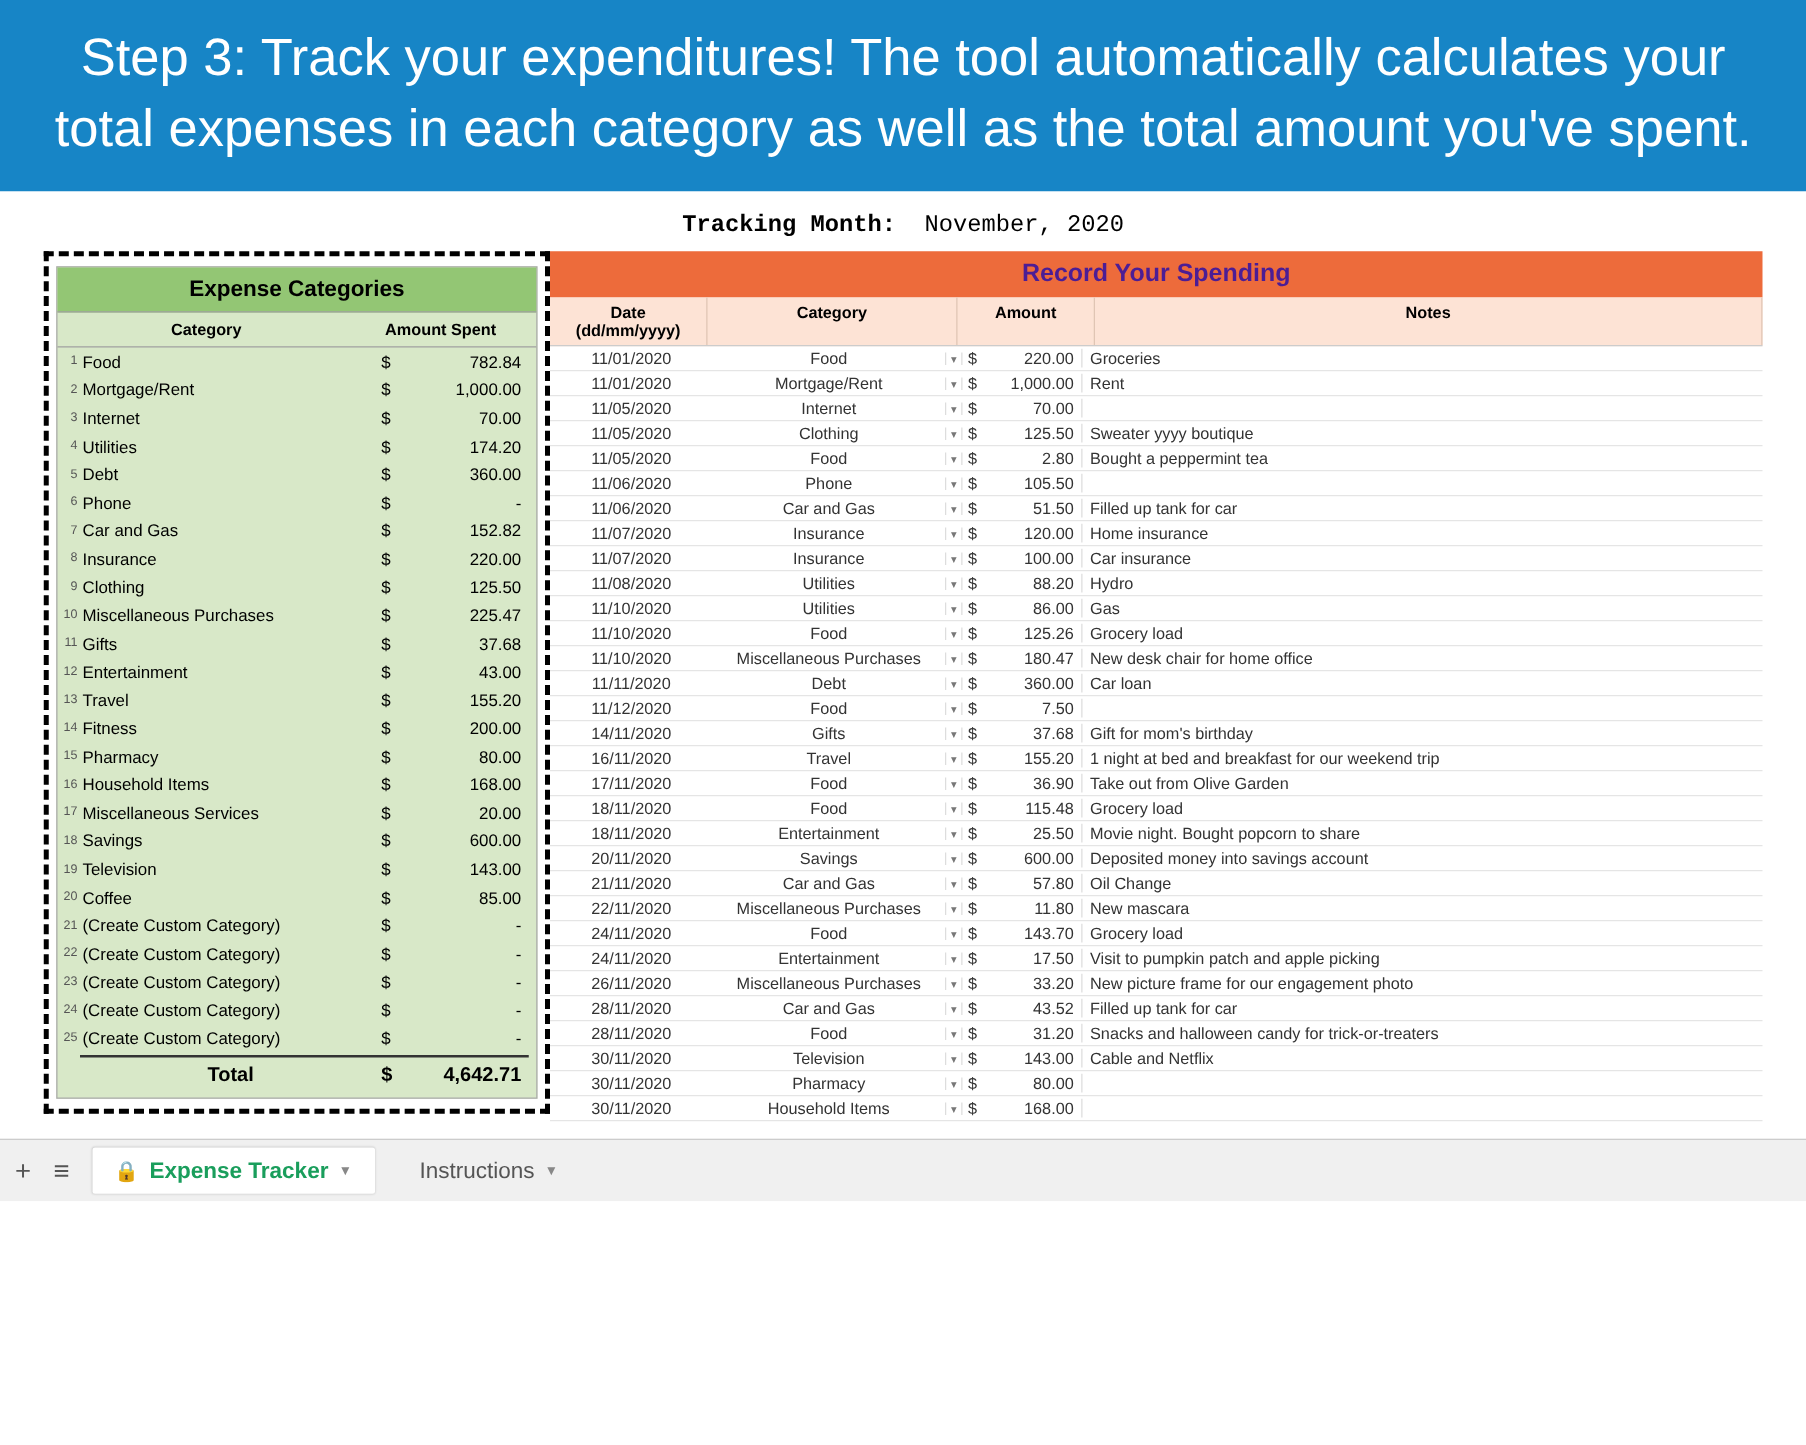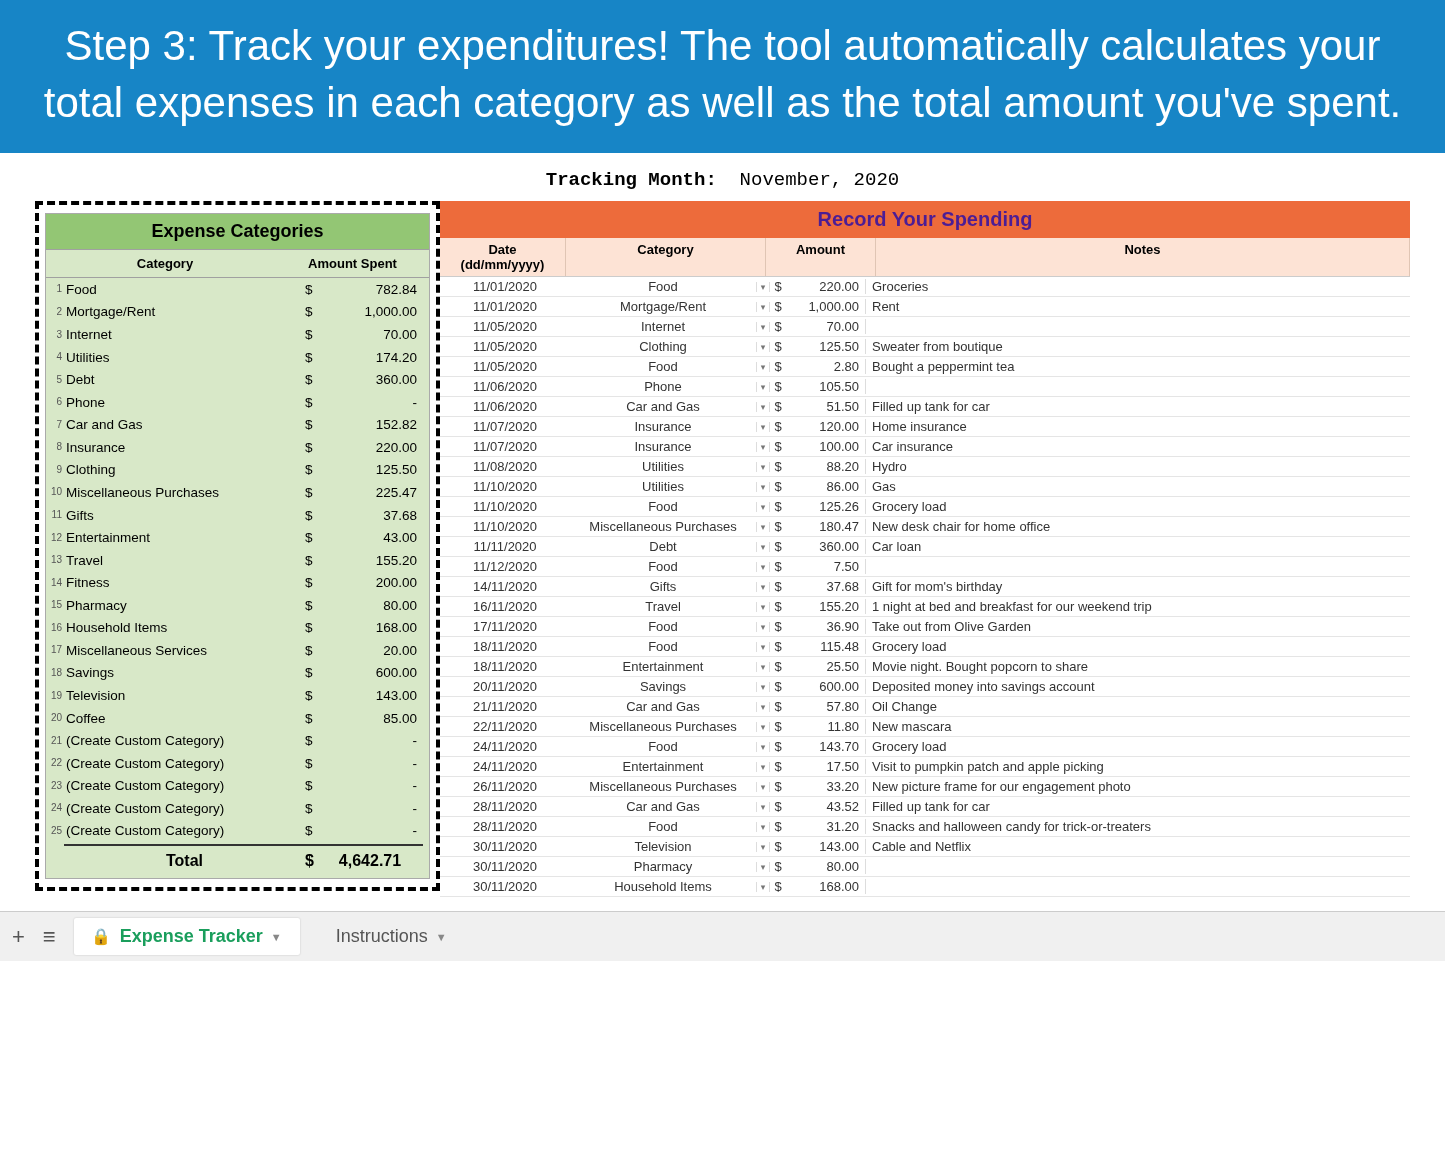--- a/index.html
+++ b/index.html
@@ -17,21 +17,21 @@
 .ec-sub .amt{width:145px;text-align:center;font-weight:600}
 .ec-rows{font-size:13.5px}
 .ec-row{display:flex;align-items:center;padding:1.5px 6px 1.5px 2px;line-height:1.45}
 .ec-row .idx{width:16px;font-size:10px;color:#555;text-align:right;padding-right:2px}
 .ec-row .name{flex:1;padding-left:2px}
 .ec-row .cur{width:18px;text-align:left}
 .ec-row .val{width:100px;text-align:right;padding-right:6px}
 .ec-total{display:flex;align-items:center;border-top:2px solid #333;margin:2px 6px 0 18px;padding:6px 0 8px;font-weight:700;font-size:16px}
 .ec-total .tl{flex:1;text-align:center}
 .ec-total .tc{width:18px}
-.ec-total .tv{width:100px;text-align:center;padding-right:6px}
+.ec-total .tv{width:100px;text-align:right;padding-right:6px}
 .right{flex:1}
 .rs-head{background:#ed6b3b;color:#4c1d95;text-align:center;font-weight:700;font-family:"Century Gothic",Arial,sans-serif;font-size:20px;padding:7px 0}
 .rs-sub{display:flex;background:#fde3d5;font-size:13px;font-weight:700;border-bottom:1px solid #ccc}
 .rs-sub>div{padding:4px 6px;text-align:center;border-right:1px solid #e0c5b4}
 .c-date{width:126px}
 .c-cat{width:200px}
 .c-amt{width:110px}
 .c-notes{flex:1;text-align:center}
 .rs-rows{font-size:13px;color:#333;font-family:"Century Gothic",Arial,sans-serif}
 .rs-row{display:flex;align-items:center;border-bottom:1px solid #e5e5e5;height:20px}
@@ -259,21 +259,21 @@
             <div class="cur">$</div>
             <div class="a">70.00</div>
             <div class="n"></div>
           </div>
           <div class="rs-row">
             <div class="d">11/05/2020</div>
             <div class="c">Clothing</div>
             <div class="dd">▾</div>
             <div class="cur">$</div>
             <div class="a">125.50</div>
-            <div class="n">Sweater from boutique</div>
+            <div class="n">Sweater yyyy boutique</div>
           </div>
           <div class="rs-row">
             <div class="d">11/05/2020</div>
             <div class="c">Food</div>
             <div class="dd">▾</div>
             <div class="cur">$</div>
             <div class="a">2.80</div>
             <div class="n">Bought a peppermint tea</div>
           </div>
           <div class="rs-row">

